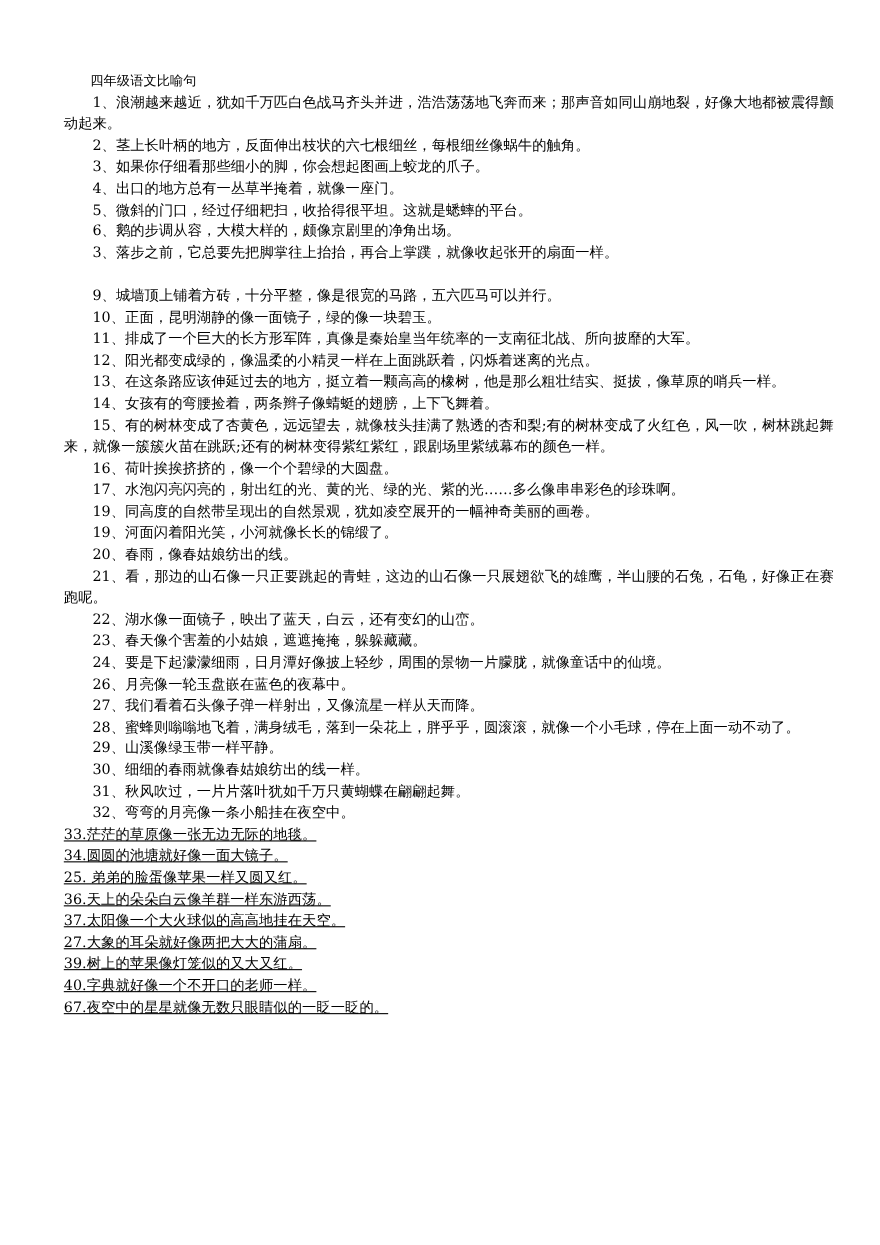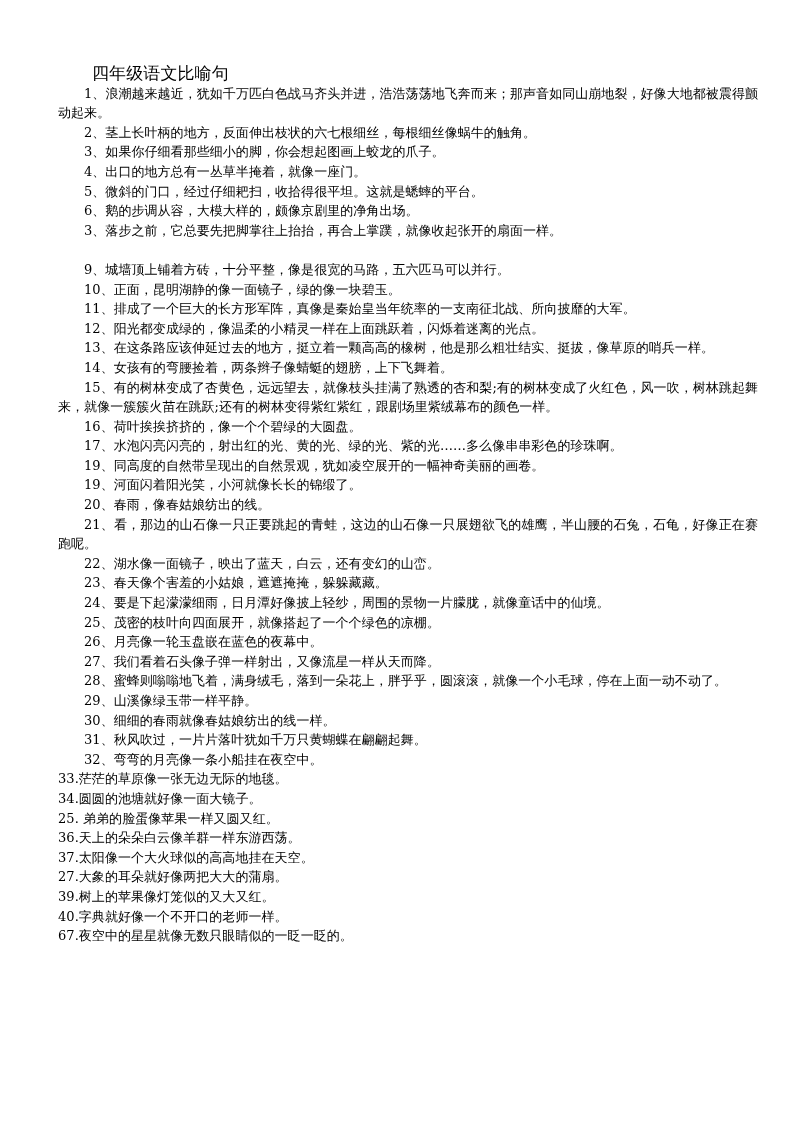--- a/index.html
+++ b/index.html
@@ -22,21 +22,21 @@
     background: #ffffff;
     box-sizing: border-box;
   }
   .content {
     position: absolute;
     left: 58px;
     top: 64px;
     width: 700px;
   }
   .doc-title {
-    font-size: 17px;
+    font-size: 12px;
     line-height: 19.6px;
     text-indent: 2em;
     margin: 0;
     letter-spacing: 0.1px;
     white-space: pre-wrap;
     font-family: "DejaVu Serif", "Liberation Serif", serif;
   }
   .line {
     font-size: 13px;
     line-height: 19.6px;
@@ -44,20 +44,21 @@
     text-indent: 2em;
     text-align: justify;
     text-justify: inter-ideograph;
     letter-spacing: 0.05px;
     word-break: break-all;
     font-family: "DejaVu Serif", "Liberation Serif", serif;
   }
   
   .line.flush {
     text-indent: 0;
+    text-decoration: underline;
   }
   .spacer {
     height: 19.6px;
     font-size: 14.2px;
     line-height: 19.6px;
   }
 </style>
 </head>
 <body>
 
@@ -82,21 +83,20 @@
         <div class="line">15、有的树林变成了杏黄色，远远望去，就像枝头挂满了熟透的杏和梨;有的树林变成了火红色，风一吹，树林跳起舞来，就像一簇簇火苗在跳跃;还有的树林变得紫红紫红，跟剧场里紫绒幕布的颜色一样。</div>
         <div class="line">16、荷叶挨挨挤挤的，像一个个碧绿的大圆盘。</div>
         <div class="line">17、水泡闪亮闪亮的，射出红的光、黄的光、绿的光、紫的光……多么像串串彩色的珍珠啊。</div>
         <div class="line">19、同高度的自然带呈现出的自然景观，犹如凌空展开的一幅神奇美丽的画卷。</div>
         <div class="line">19、河面闪着阳光笑，小河就像长长的锦缎了。</div>
         <div class="line">20、春雨，像春姑娘纺出的线。</div>
         <div class="line">21、看，那边的山石像一只正要跳起的青蛙，这边的山石像一只展翅欲飞的雄鹰，半山腰的石兔，石龟，好像正在赛跑呢。</div>
         <div class="line">22、湖水像一面镜子，映出了蓝天，白云，还有变幻的山峦。</div>
         <div class="line">23、春天像个害羞的小姑娘，遮遮掩掩，躲躲藏藏。</div>
         <div class="line">24、要是下起濛濛细雨，日月潭好像披上轻纱，周围的景物一片朦胧，就像童话中的仙境。</div>
-        <div class="line">25、茂密的枝叶向四面展开，就像搭起了一个个绿色的凉棚。</div>
         <div class="line">26、月亮像一轮玉盘嵌在蓝色的夜幕中。</div>
         <div class="line">27、我们看着石头像子弹一样射出，又像流星一样从天而降。</div>
         <div class="line">28、蜜蜂则嗡嗡地飞着，满身绒毛，落到一朵花上，胖乎乎，圆滚滚，就像一个小毛球，停在上面一动不动了。</div>
         <div class="line">29、山溪像绿玉带一样平静。</div>
         <div class="line">30、细细的春雨就像春姑娘纺出的线一样。</div>
         <div class="line">31、秋风吹过，一片片落叶犹如千万只黄蝴蝶在翩翩起舞。</div>
         <div class="line">32、弯弯的月亮像一条小船挂在夜空中。</div>
         <div class="line flush">33.茫茫的草原像一张无边无际的地毯。</div>
         <div class="line flush">34.圆圆的池塘就好像一面大镜子。</div>
         <div class="line flush">25. 弟弟的脸蛋像苹果一样又圆又红。</div>

